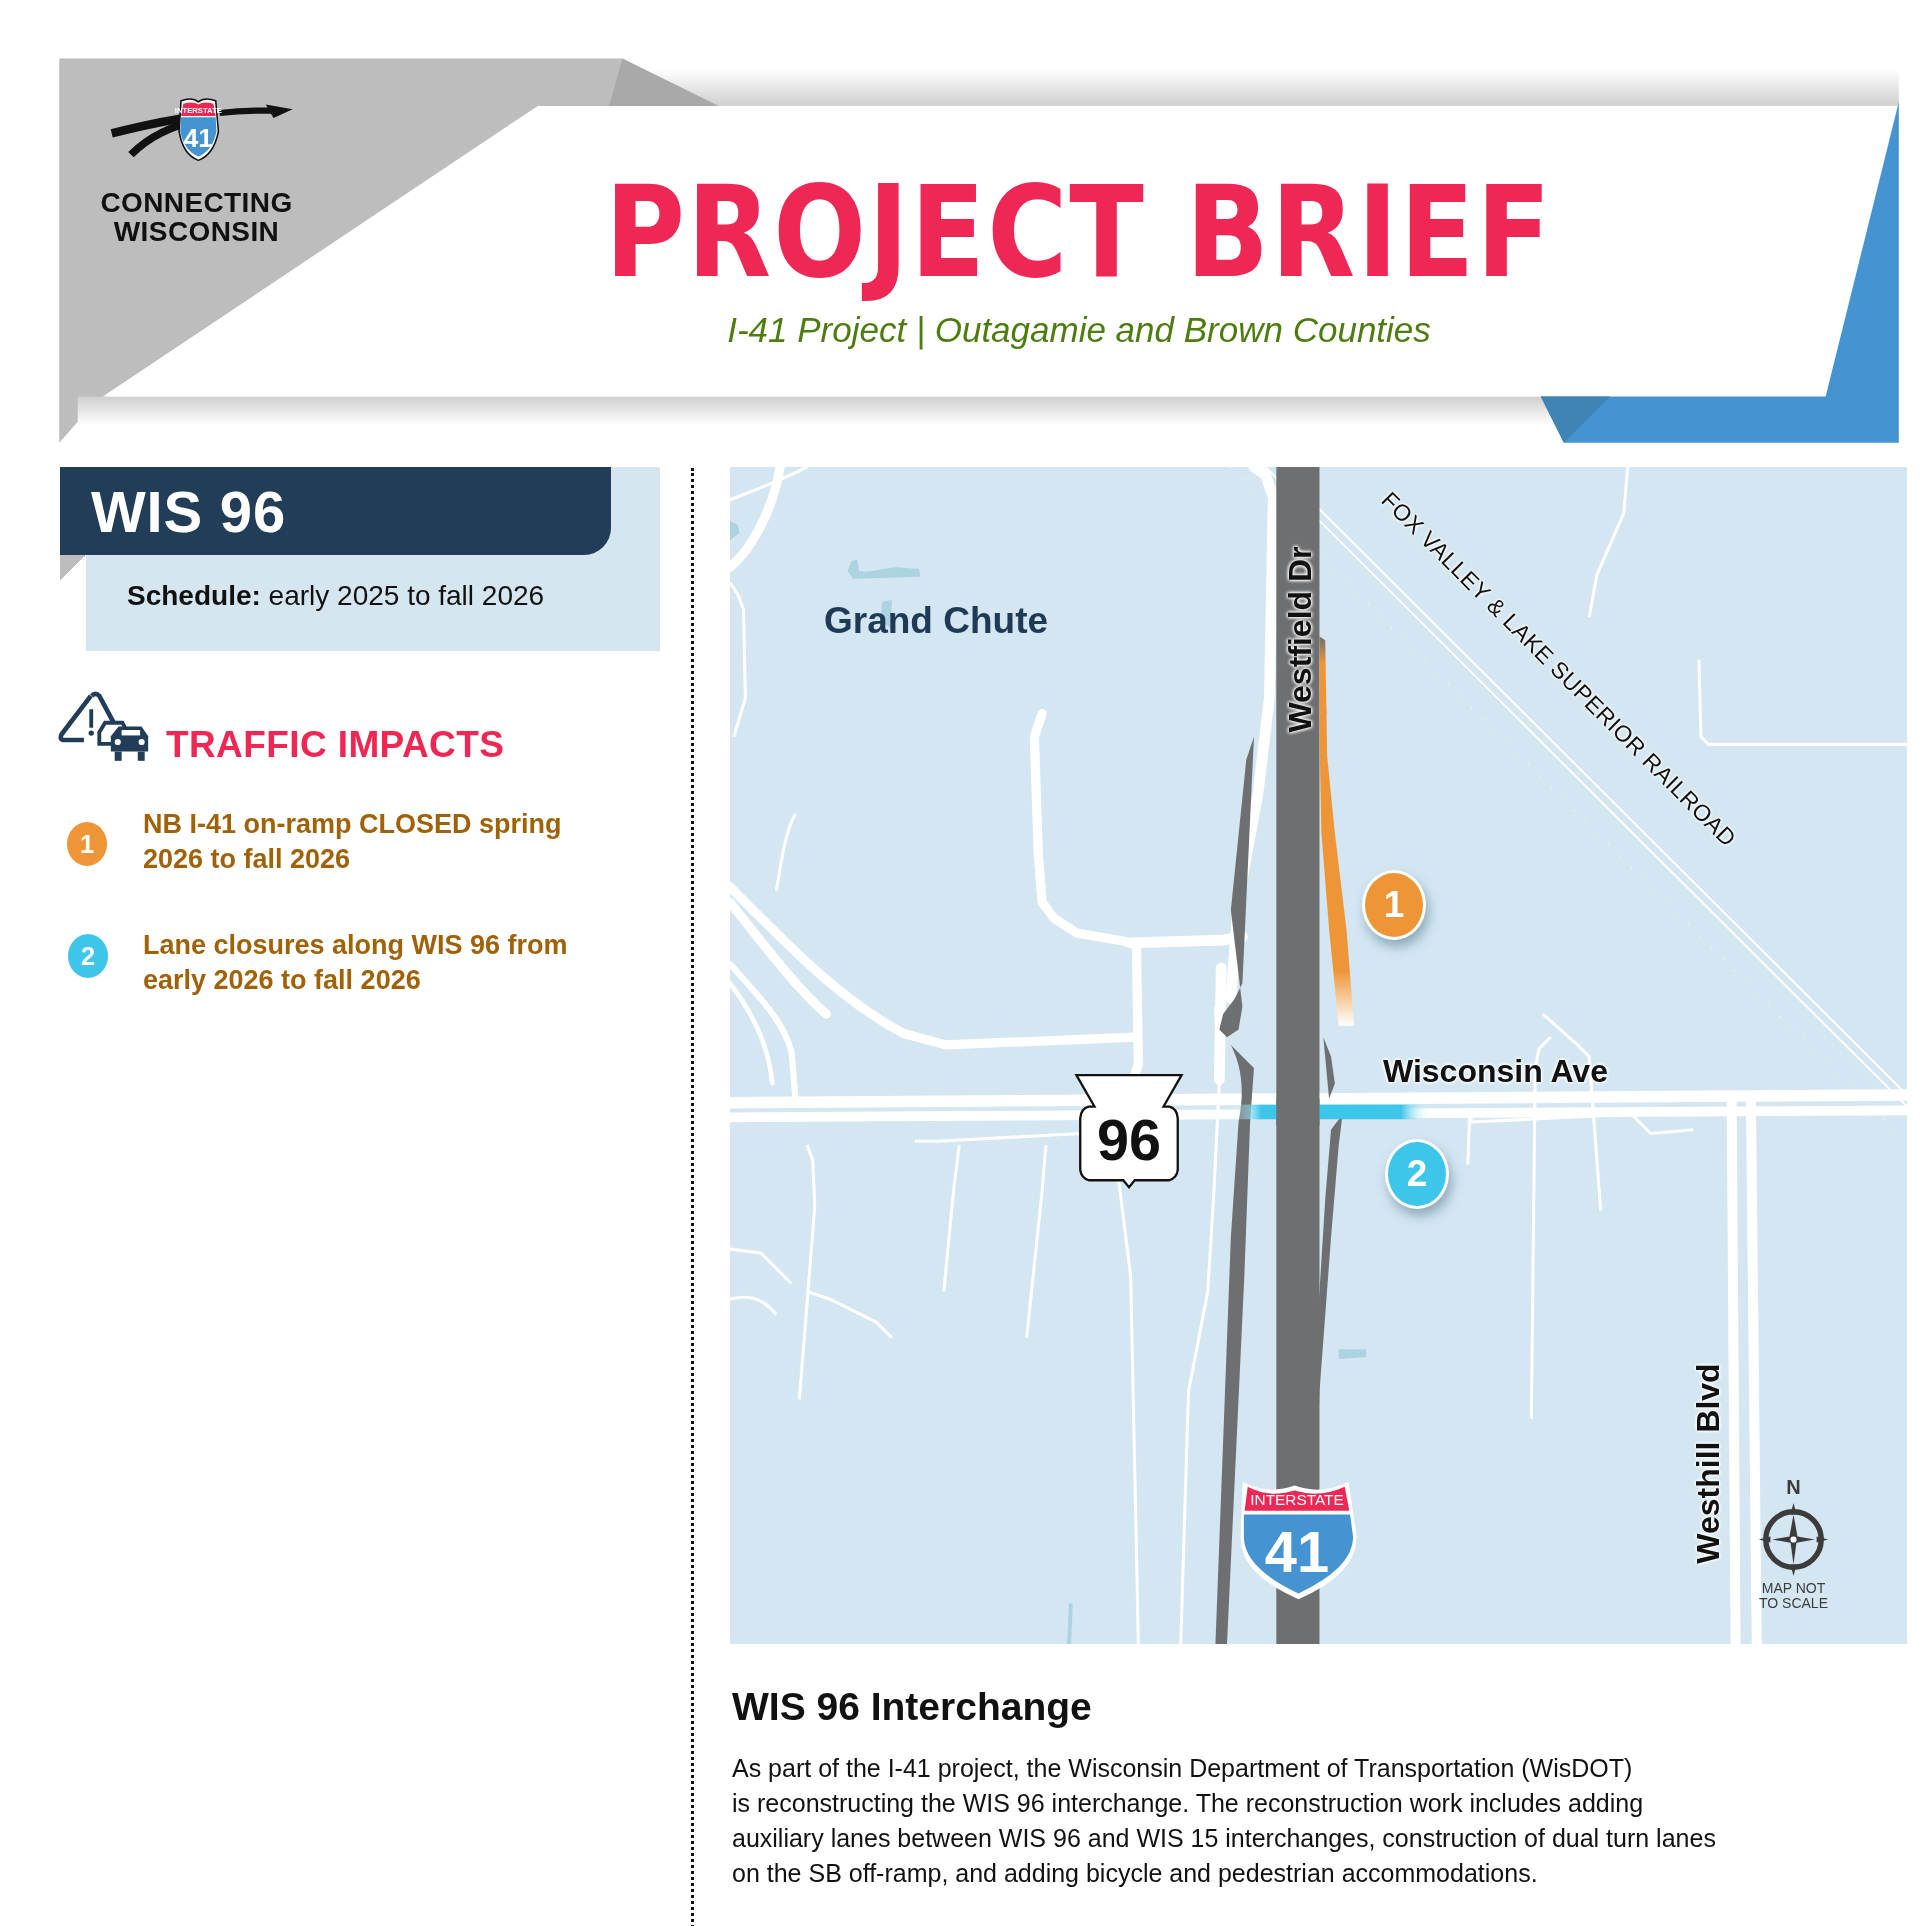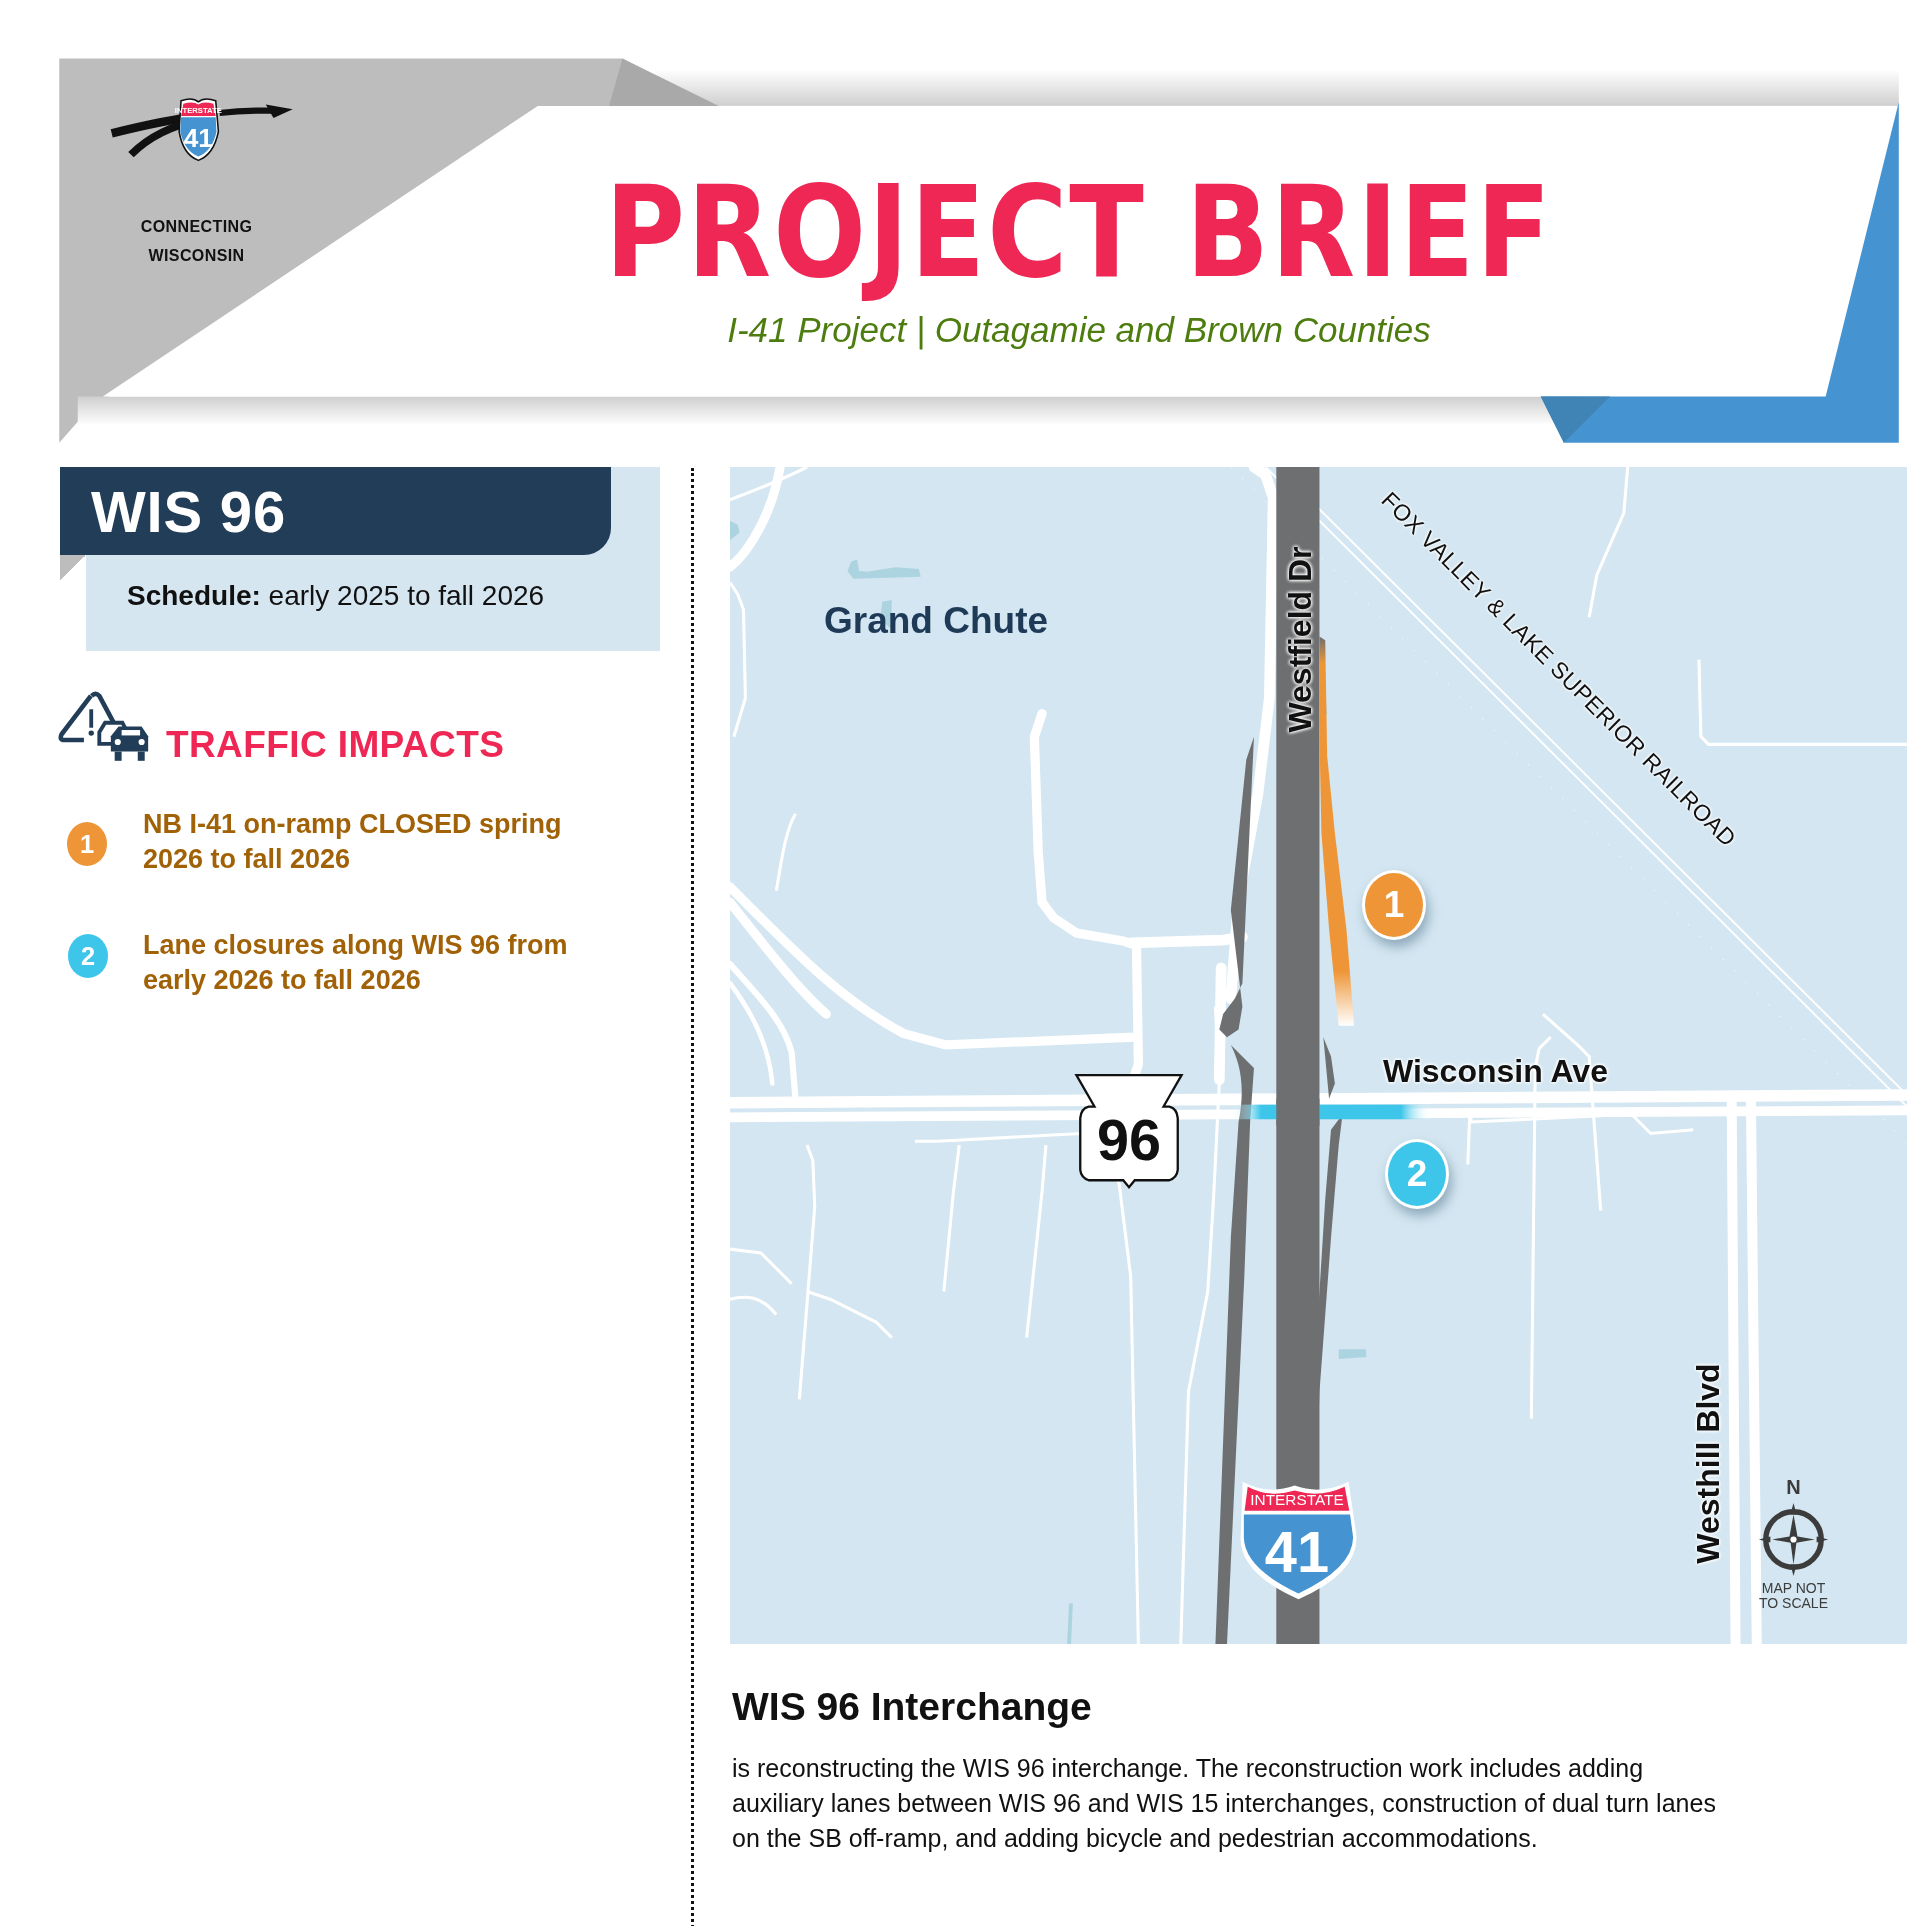--- a/index.html
+++ b/index.html
@@ -1,19 +1,19 @@
 <!DOCTYPE html>
 <html style="font-size:6.2px"><head>
 <meta charset="utf-8">
 <style>
   html,body{margin:0;padding:0;background:#ffffff;}
   body{width:1965px;height:2542px;position:relative;overflow:hidden;font-family:"Liberation Sans","DejaVu Sans",sans-serif;color:#111;}
   .abs{position:absolute;}
   #banner{left:0;top:0;width:1965px;height:462px;}
-  .logo-text{left:77px;top:189px;width:239px;text-align:center;font-size:16px;font-weight:700;line-height:28.5px;color:#111;letter-spacing:0.4px;margin-top:24px;}
+  .logo-text{left:77px;top:189px;width:239px;text-align:center;font-size:28px;font-weight:700;line-height:28.5px;color:#111;letter-spacing:0.4px;}
   .title{left:501px;top:169px;width:1156px;text-align:center;font-size:127px;font-weight:700;color:#ee2754;letter-spacing:2.3px;line-height:127px;font-family:"DejaVu Sans","Liberation Sans",sans-serif;transform:scaleX(0.86);transform-origin:center;}
   .subtitle{left:501px;top:310px;width:1156px;text-align:center;font-size:35px;font-style:italic;color:#4d7c0f;font-weight:300;}
   
   #sched-box{left:86px;top:467px;width:574px;height:184px;background:#d5e6f1;}
   #wis-tab{left:60px;top:467px;width:551px;height:88px;background:#223d57;border-radius:0 0 27px 0;}
   .wis-label{left:91px;top:478px;font-size:58px;font-weight:700;color:#fff;letter-spacing:0.8px;}
   .sched{left:127px;top:580px;font-size:28px;color:#111;}
   .sched b{font-weight:700;}
   .ti-title{left:166px;top:724px;font-size:37px;font-weight:700;color:#ee2754;letter-spacing:0.4px;}
   .impact{left:143px;width:482px;font-size:27px;font-weight:700;line-height:35px;color:#a16207;}
@@ -244,17 +244,18 @@
     </svg>
     <div style="font-size:14px;color:#3c3c3c;line-height:14.6px;">
       <div>MAP NOT</div>
       <div>TO SCALE</div>
     </div>
   </div>
 </div>
 
 <div class="abs desc-title">WIS 96 Interchange</div>
 <div class="abs desc">
+  <div>As part of the I-41 project, the Wisconsin Department of Transportation (WisDOT)</div>
   <div>is reconstructing the WIS 96 interchange. The reconstruction work includes adding</div>
   <div>auxiliary lanes between WIS 96 and WIS 15 interchanges, construction of dual turn lanes</div>
   <div>on the SB off-ramp, and adding bicycle and pedestrian accommodations.</div>
 </div>
 
 
 </body></html>

